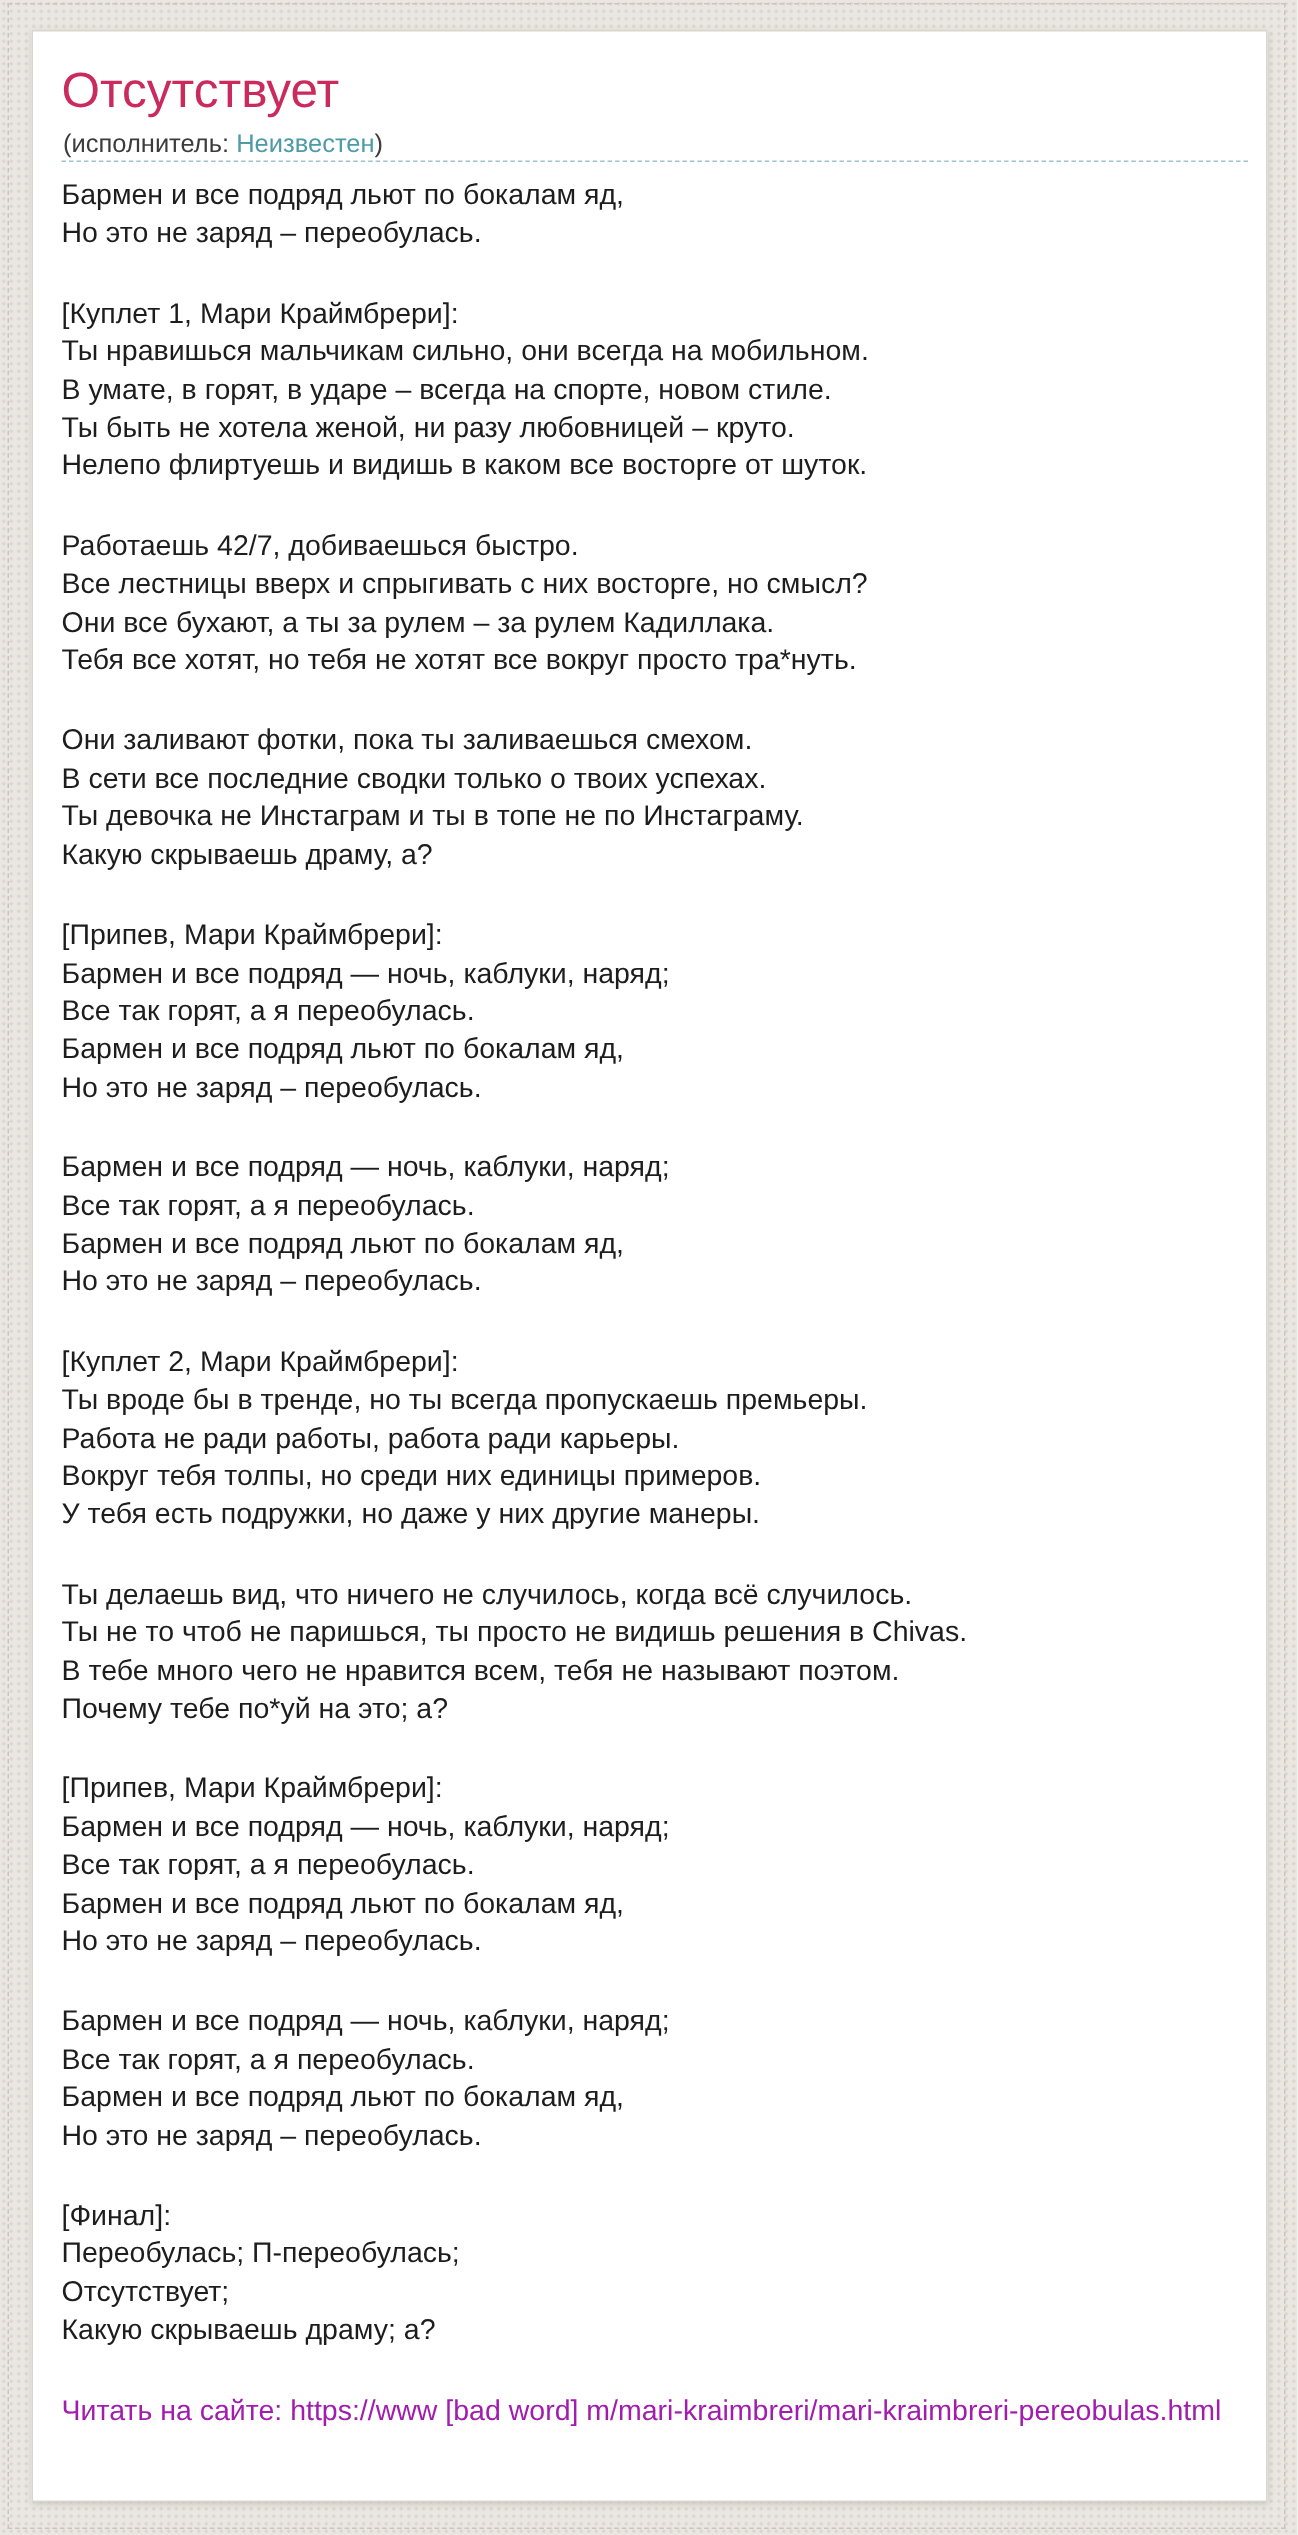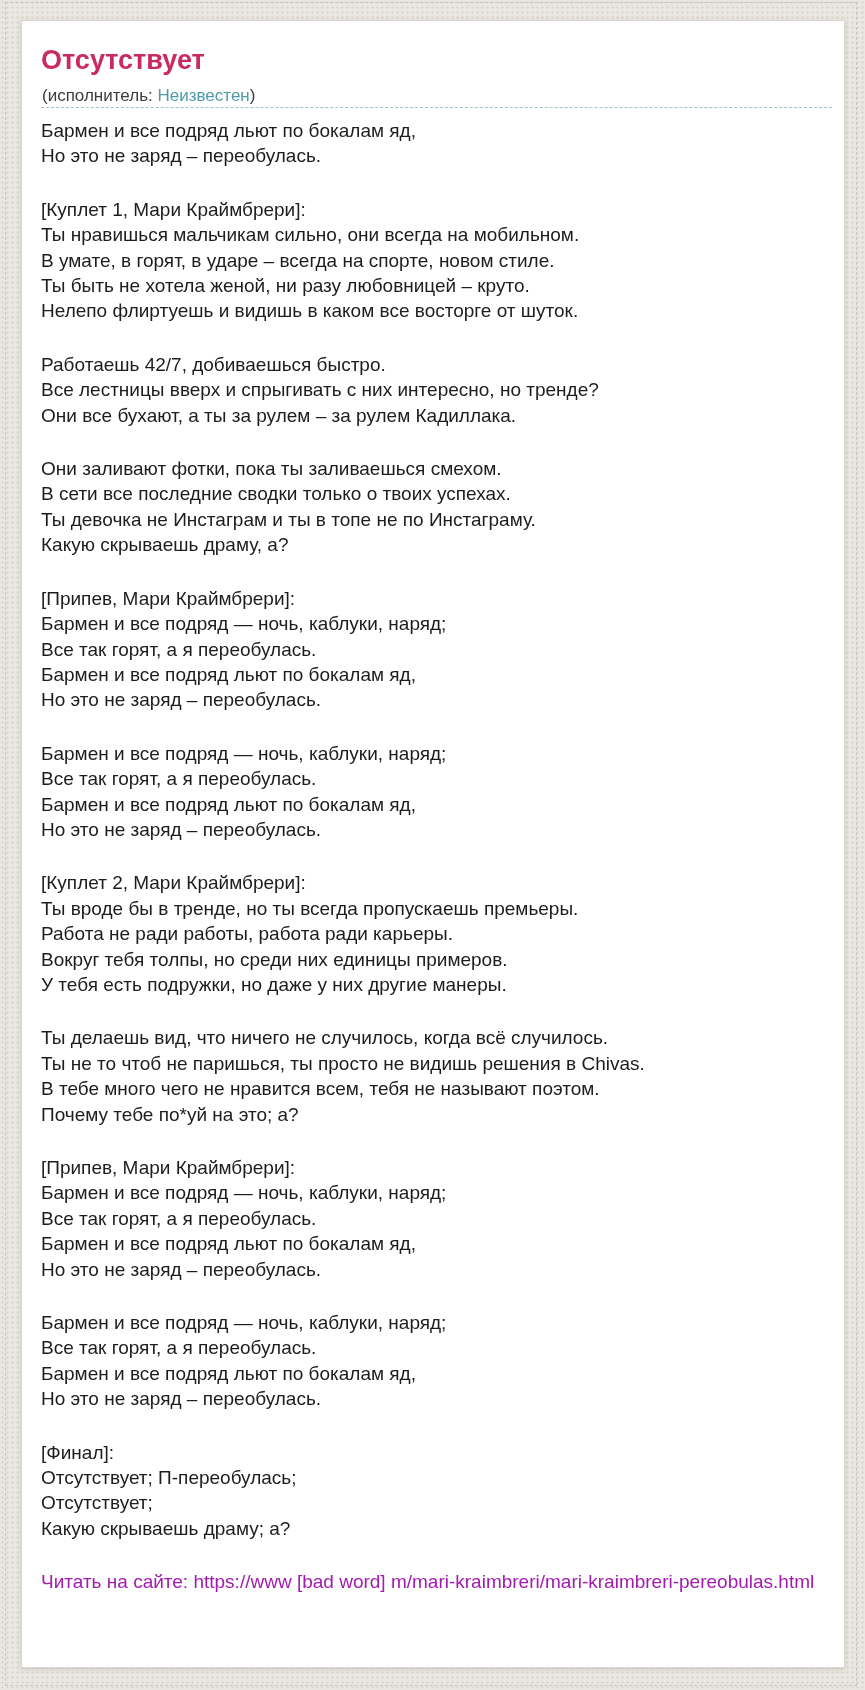--- a/index.html
+++ b/index.html
@@ -14,21 +14,21 @@
     position:absolute;left:5px;top:2px;width:852px;height:1684px;
     border:1px dashed #c9c4bc;box-sizing:border-box;pointer-events:none;
   }
   .card{
     position:absolute;left:21px;top:20px;width:824px;height:1648px;
     background:#ffffff;border:1px solid #d9d6d0;box-sizing:border-box;
     box-shadow:0 1px 4px rgba(100,95,85,.25);
     padding:24px 12px 0 19px;overflow:hidden;
   }
   .title{
-    margin:0;font-size:27px;line-height:30px;font-weight:700;color:#cb2a5e;
+    margin:0;font-size:33px;line-height:30px;font-weight:400;color:#cb2a5e;
   }
   .subtitle{
     margin-top:12px;font-size:17px;line-height:17px;color:#3c3c3c;
     padding:0 0 3px 1px;border-bottom:1px dashed #a3c0ce;
   }
   .artist-link{color:#4d9ba6;text-decoration:none;cursor:pointer;}
   .lyrics{
     margin-top:10px;font-size:19px;line-height:25.4px;color:#1d1d1d;
   }
   .stanza{margin-bottom:28px;}
@@ -54,22 +54,23 @@
       </div>
       <div class="stanza">
         <div class="line">[Куплет 1, Мари Краймбрери]:</div>
         <div class="line">Ты нравишься мальчикам сильно, они всегда на мобильном.</div>
         <div class="line">В умате, в горят, в ударе – всегда на спорте, новом стиле.</div>
         <div class="line">Ты быть не хотела женой, ни разу любовницей – круто.</div>
         <div class="line">Нелепо флиртуешь и видишь в каком все восторге от шуток.</div>
       </div>
       <div class="stanza">
         <div class="line">Работаешь 42/7, добиваешься быстро.</div>
-        <div class="line">Все лестницы вверх и спрыгивать с них интересно, но тренде?</div>
+        <div class="line">Все лестницы вверх и спрыгивать с них восторге, но смысл?</div>
         <div class="line">Они все бухают, а ты за рулем – за рулем Кадиллака.</div>
+        <div class="line">Тебя все хотят, но тебя не хотят все вокруг просто тра*нуть.</div>
       </div>
       <div class="stanza">
         <div class="line">Они заливают фотки, пока ты заливаешься смехом.</div>
         <div class="line">В сети все последние сводки только о твоих успехах.</div>
         <div class="line">Ты девочка не Инстаграм и ты в топе не по Инстаграму.</div>
         <div class="line">Какую скрываешь драму, а?</div>
       </div>
       <div class="stanza">
         <div class="line">[Припев, Мари Краймбрери]:</div>
         <div class="line">Бармен и все подряд — ночь, каблуки, наряд;</div>
@@ -104,19 +105,19 @@
         <div class="line">Но это не заряд – переобулась.</div>
       </div>
       <div class="stanza">
         <div class="line">Бармен и все подряд — ночь, каблуки, наряд;</div>
         <div class="line">Все так горят, а я переобулась.</div>
         <div class="line">Бармен и все подряд льют по бокалам яд,</div>
         <div class="line">Но это не заряд – переобулась.</div>
       </div>
       <div class="stanza">
         <div class="line">[Финал]:</div>
-        <div class="line">Отсутствует; П-переобулась;</div>
+        <div class="line">Переобулась; П-переобулась;</div>
         <div class="line">Отсутствует;</div>
         <div class="line">Какую скрываешь драму; а?</div>
       </div>
     </div>
   <div class="site-line">Читать на сайте: https://www [bad word] m/mari-kraimbreri/mari-kraimbreri-pereobulas.html</div>
 </div>
 
 </body></html>

